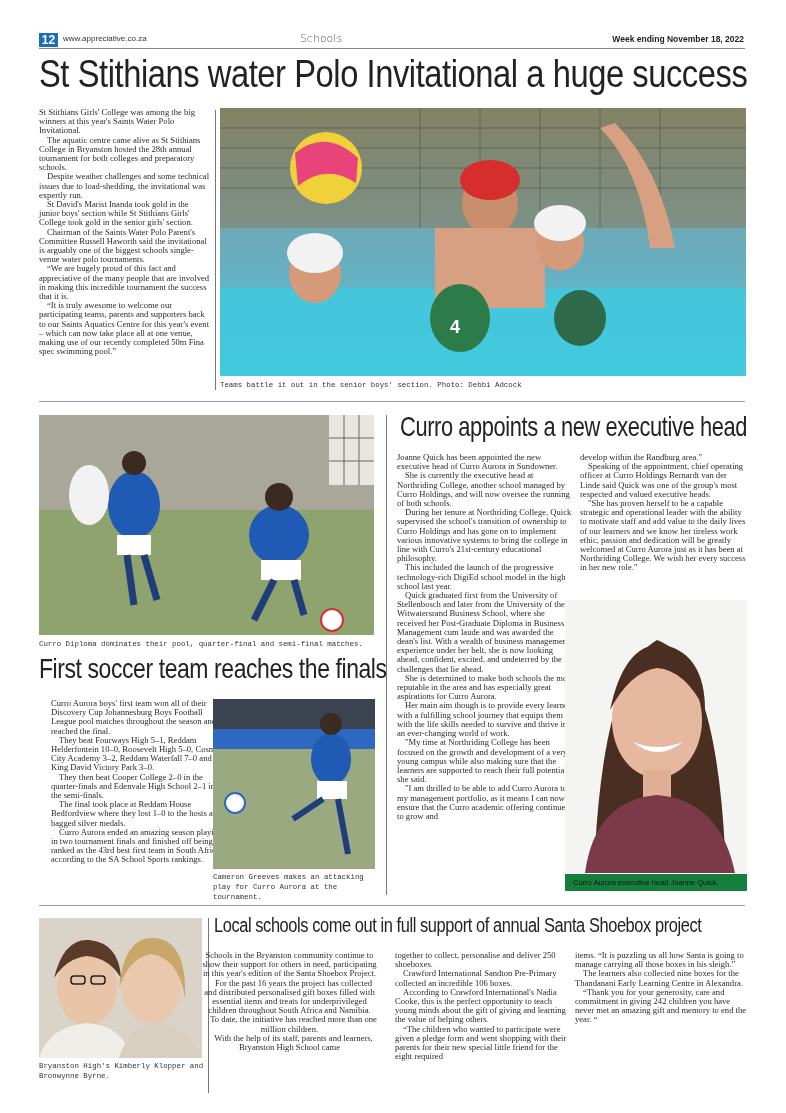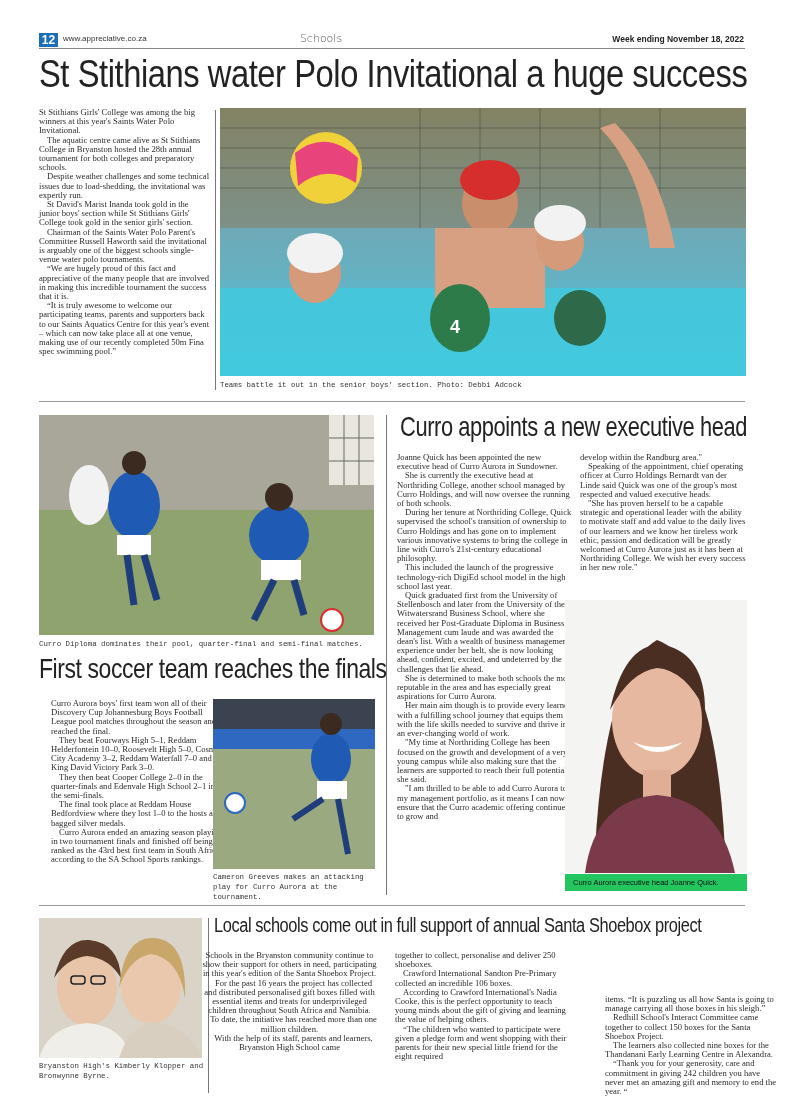--- a/index.html
+++ b/index.html
@@ -15,21 +15,21 @@
   .h2 { left: 400px; top: 411px; font-size: 28px; transform: scaleX(0.78); }
   .h3 { left: 39px; top: 653px; font-size: 28px; transform: scaleX(0.82); }
   .h4 { left: 214px; top: 914px; font-size: 20px; transform: scaleX(0.82); }
   .body-col { font-size: 8.6px; line-height: 9.2px; color: #2b2b2b; text-align: left; }
   .body-col p { text-indent: 0; }
   .body-col p + p { text-indent: 8px; }
   .caption { font-family: Liberation Mono, monospace; font-size: 7.4px; line-height: 10px; color: #333; }
   .vrule { width: 1px; background: #777; }
   .hrule { height: 1px; background: #999; }
   .photo { overflow: hidden; }
-  .cap-box { background: #22c55e; font-family: "Liberation Sans", sans-serif; font-size: 7.5px; color: #111; padding: 4px 8px; }
+  .cap-box { background: #15803d; font-family: "Liberation Sans", sans-serif; font-size: 7.5px; color: #111; padding: 4px 8px; }
 </style>
 </head>
 <body>
 
 <div class="abs hdr-badge">12</div>
 <div class="abs hdr-url">www.appreciative.co.za</div>
 <div class="abs hdr-section">Schools</div>
 <div class="abs hdr-date">Week ending November 18, 2022</div>
 <div class="abs hdr-rule"></div>
 
@@ -190,18 +190,17 @@
   <p>For the past 16 years the project has collected and distributed personalised gift boxes filled with essential items and treats for underprivileged children throughout South Africa and Namibia.</p>
   <p>To date, the initiative has reached more than one million children.</p>
   <p>With the help of its staff, parents and learners, Bryanston High School came</p>
 </div>
 <div class="abs body-col" style="left:395px; top:951px; width:175px;">
   <p>together to collect, personalise and deliver 250 shoeboxes.</p>
   <p>Crawford International Sandton Pre-Primary collected an incredible 106 boxes.</p>
   <p>According to Crawford International's Nadia Cooke, this is the perfect opportunity to teach young minds about the gift of giving and learning the value of helping others.</p>
   <p>“The children who wanted to participate were given a pledge form and went shopping with their parents for their new special little friend for the eight required</p>
 </div>
-<div class="abs body-col" style="left:575px; top:995px; width:175px;margin-left:30px;">
+<div class="abs body-col" style="left:575px; top:951px; width:175px;">
   <p>items. “It is puzzling us all how Santa is going to manage carrying all those boxes in his sleigh.”</p>
-  <p>Redhill School's Interact Committee came together to collect 150 boxes for the Santa Shoebox Project.</p>
   <p>The learners also collected nine boxes for the Thandanani Early Learning Centre in Alexandra.</p>
   <p>“Thank you for your generosity, care and commitment in giving 242 children you have never met an amazing gift and memory to end the year. “</p>
 </div>
 
 </body></html>

